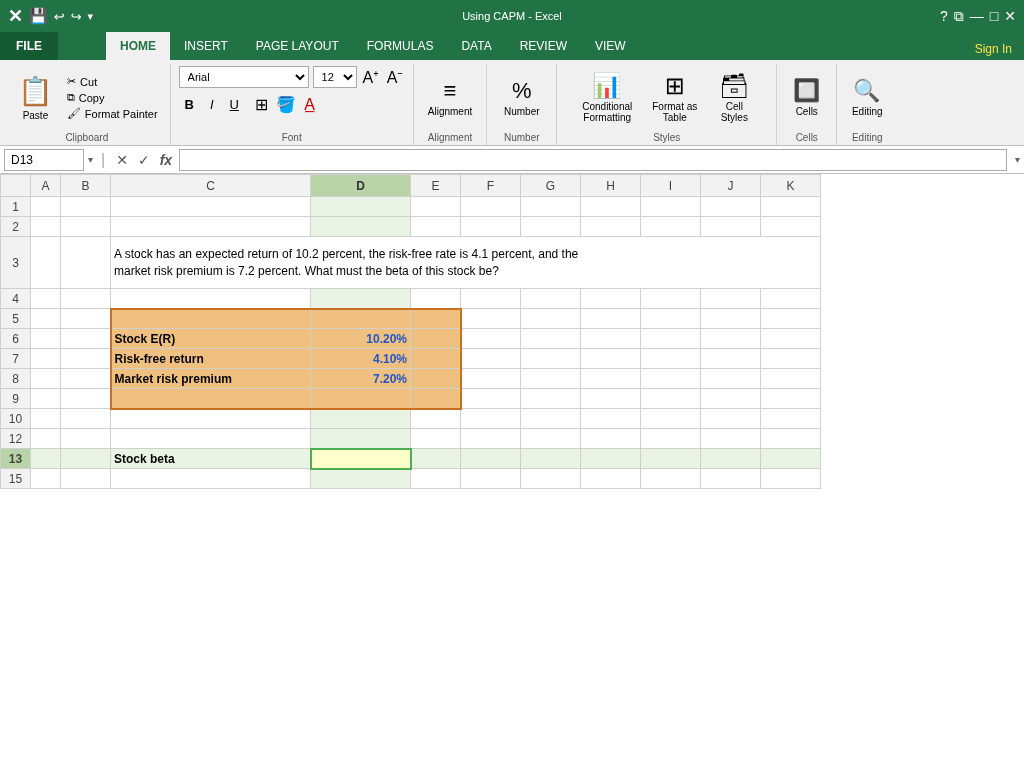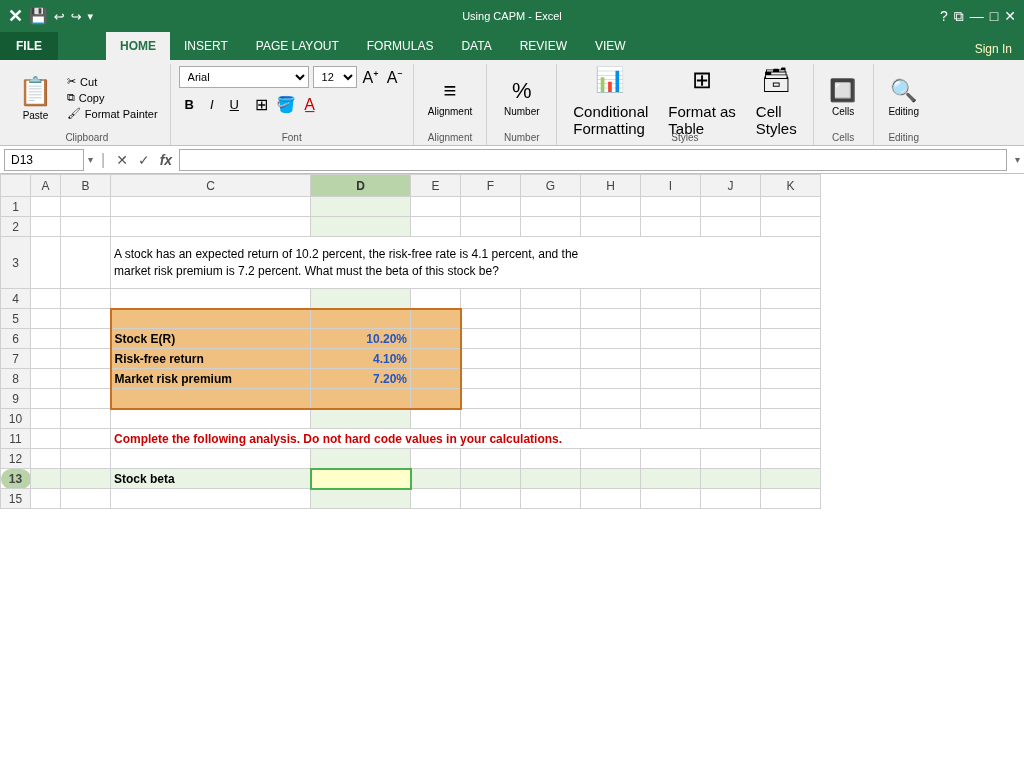--- a/index.html
+++ b/index.html
@@ -46,21 +46,21 @@
       display: flex;
       align-items: center;
       cursor: pointer;
     }
     .tab-item.active {
       background: #f0f0f0;
       color: #217346;
       font-weight: bold;
       margin-left: 48px;
     }
-    .tab-right { margin-left: auto; color: #fef9c3; padding: 4px 12px; font-size: 12px; cursor: pointer; }
+    .tab-right { margin-left: auto; color: #fde047; padding: 4px 12px; font-size: 12px; cursor: pointer; }
 
     
     .ribbon-body {
       background: #f0f0f0;
       border-bottom: 1px solid #c0c0c0;
       display: flex;
       align-items: stretch;
       padding: 4px 0 0 4px;
       height: 86px;
     }
@@ -120,21 +120,21 @@
       font-size: 11px;
       width: 44px;
       height: 22px;
     }
     .font-btn { padding: 1px 5px; border: 1px solid transparent; cursor: pointer; font-size: 13px; background: transparent; border-radius: 2px; }
     .font-bold { font-weight: bold; }
     .font-italic { font-style: italic; }
     .font-underline { text-decoration: underline; }
     .small-icon-btn { font-size: 16px; cursor: pointer; padding: 2px; border-radius: 2px; }
     .styles-btn { display: flex; flex-direction: column; align-items: center; cursor: pointer; padding: 2px 8px; min-width: 50px; border-radius: 3px; }
-    .styles-label { font-size: 15px; margin-top: 9px; }
+    .styles-label { font-size: 10px; text-align: center; margin-top: 1px; }
 
     
     .formula-bar {
       display: flex;
       align-items: center;
       height: 28px;
       border-bottom: 1px solid #c0c0c0;
       background: #fff;
       padding: 0 4px;
       gap: 4px;
@@ -198,21 +198,20 @@
     table.sheet td.row-header {
       background: #f2f2f2;
       text-align: center;
       color: #444;
       width: 30px;
       border: 1px solid #d0d0d0;
     }
     table.sheet tr.selected-row td.row-header {
       background: #b8d4a8;
       font-weight: bold;
-      border-radius: 10px;
     }
     table.sheet td {
       background: white;
     }
     table.sheet td.selected-col {
       background: #eaf4e5;
     }
 
     .text-blue { color: #1e56c8; font-weight: bold; }
     .row-default { height: 20px; }
@@ -544,26 +543,20 @@
           <td class="selected-col"></td>
           <td></td>
           <td></td>
           <td></td>
           <td></td>
           <td></td>
           <td></td>
           <td></td>
         </tr>
 
-        <tr class="row-default">
-          <td class="row-header">11</td>
-          <td></td>
-          <td></td>
-          <td colspan="9" style="color:#cc0000;font-weight:bold;white-space:normal;">Complete the following analysis. Do not hard code values in your calculations.</td>
-        </tr>
 
         <tr class="row-default">
           <td class="row-header">12</td>
           <td></td>
           <td></td>
           <td></td>
           <td class="selected-col"></td>
           <td></td>
           <td></td>
           <td></td>

